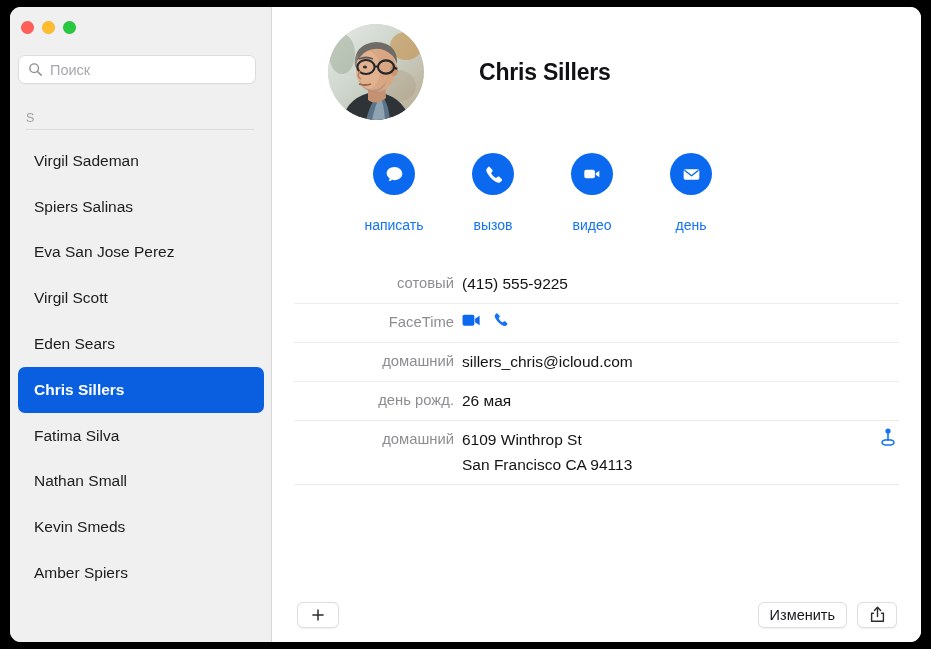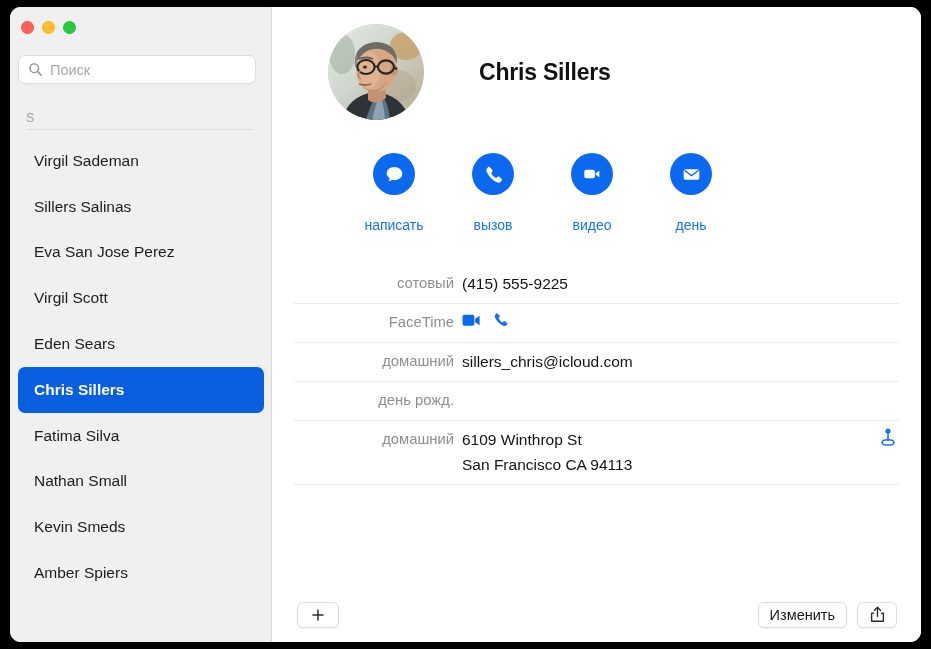--- a/index.html
+++ b/index.html
@@ -290,21 +290,21 @@
       </div>
     </div>
 
     <div id="section-header">
       <div id="section-letter">S</div>
       <div id="section-rule"></div>
     </div>
 
     <div id="contact-list">
         <div class="contact-row">Virgil Sademan</div>
-        <div class="contact-row">Sillers Salinas</div>
+        <div class="contact-row">Spiers Salinas</div>
         <div class="contact-row">Eva San Jose Perez</div>
         <div class="contact-row">Virgil Scott</div>
         <div class="contact-row">Eden Sears</div>
         <div class="contact-row selected" style="background: rgb(10, 95, 224);">Chris Sillers</div>
         <div class="contact-row">Fatima Silva</div>
         <div class="contact-row">Nathan Small</div>
         <div class="contact-row">Kevin Smeds</div>
         <div class="contact-row">Amber Spiers</div>
       </div>
   </div>
@@ -420,20 +420,21 @@
                 <path d="M7.2 3.4c-.6-.6-1.5-.5-2 .1L4 5.1c-.7.9-.7 2.1-.1 3.4 1 2.2 2.6 4.4 4.4 6.2 1.8 1.8 4 3.4 6.2 4.4 1.3.6 2.5.6 3.4-.1l1.6-1.2c.6-.5.7-1.4.1-2l-2.3-2.3c-.5-.5-1.3-.5-1.9-.1l-1.3 1c-.3.2-.7.2-1 0-.8-.5-1.7-1.2-2.4-1.9-.7-.7-1.4-1.6-1.9-2.4-.2-.3-.2-.7 0-1l1-1.3c.4-.6.4-1.4-.1-1.9L7.2 3.4z" fill="#1573f5"></path>
               </svg></span>
           </div>
         </div>
         <div class="field-row">
           <div class="field-label">домашний</div>
           <div class="field-value">sillers_chris@icloud.com</div>
         </div>
         <div class="field-row">
           <div class="field-label">день рожд.</div>
+          <div class="field-value">26 мая</div>
         </div>
         <div class="field-row">
           <div class="field-label">домашний</div>
           <div class="field-value">
             <div>
               <span class="addr-line">6109 Winthrop St</span>
               <span class="addr-line">San Francisco CA 94113</span>
             </div>
           </div>
           <span class="map-pin"><svg width="18" height="22" viewBox="0 0 18 22">

